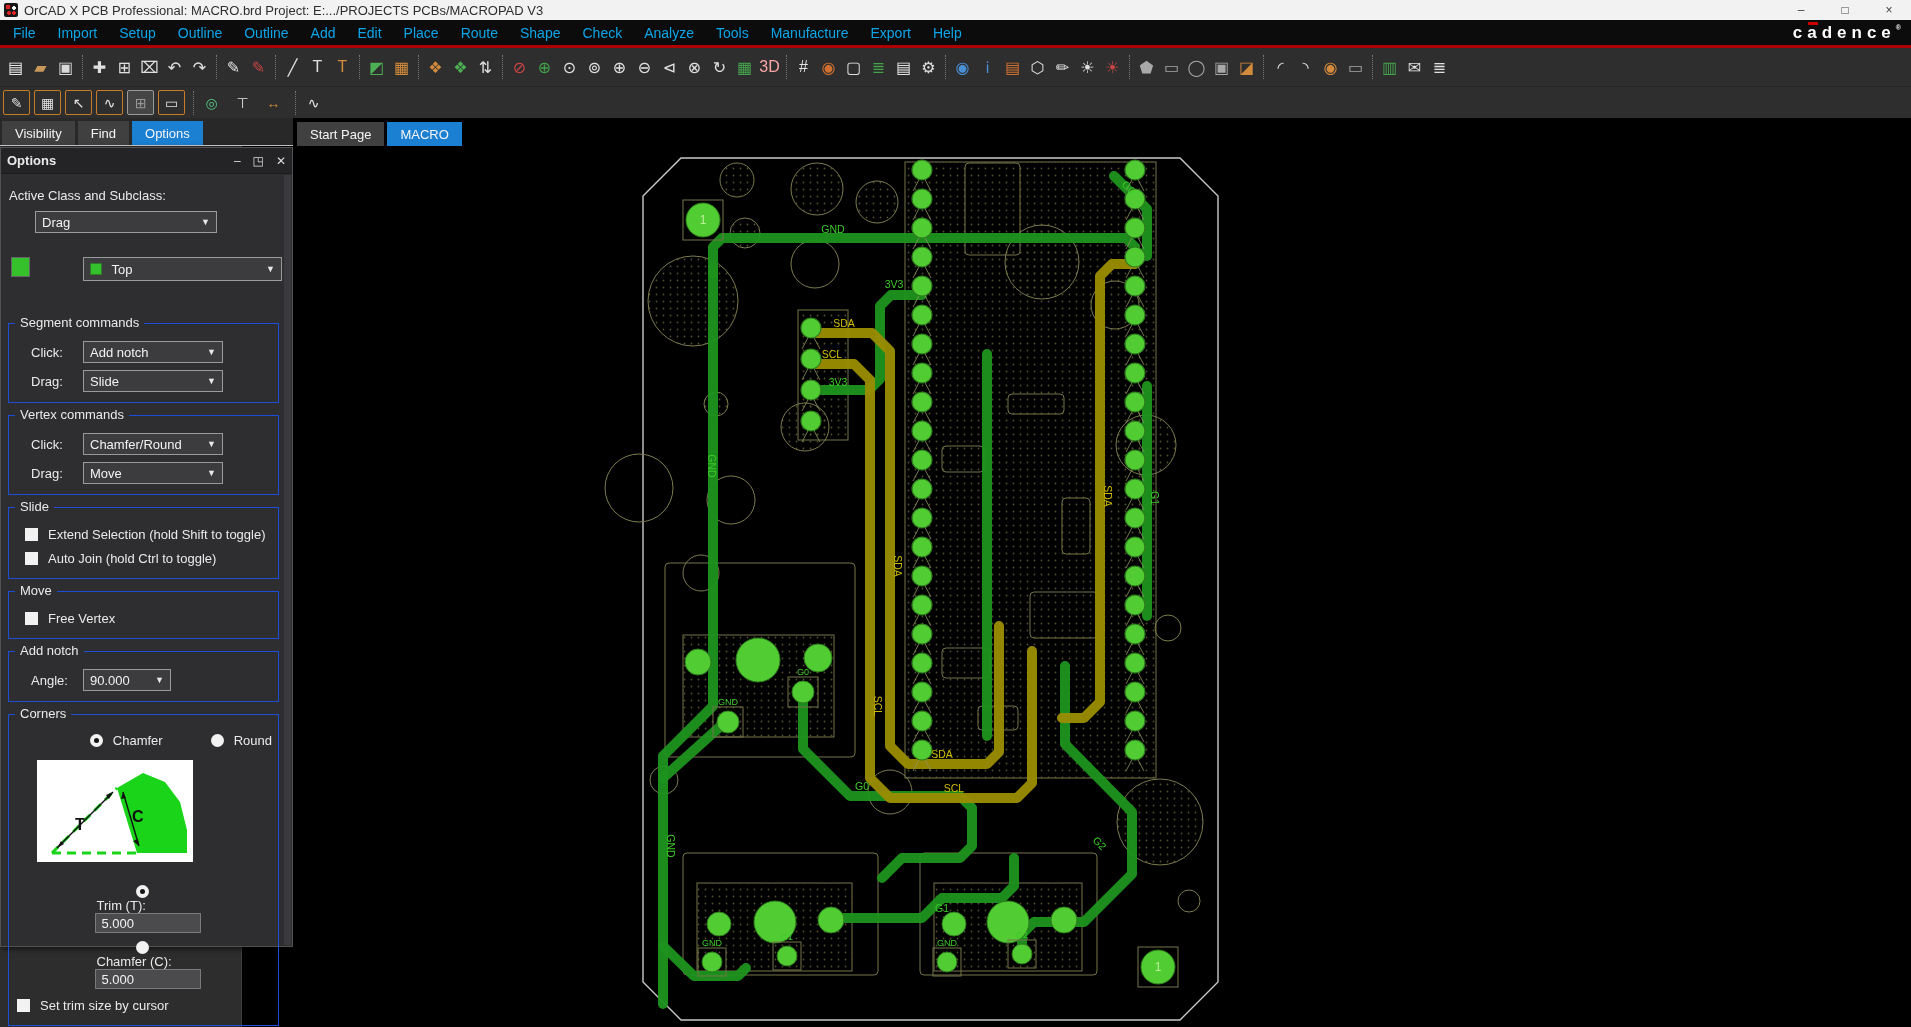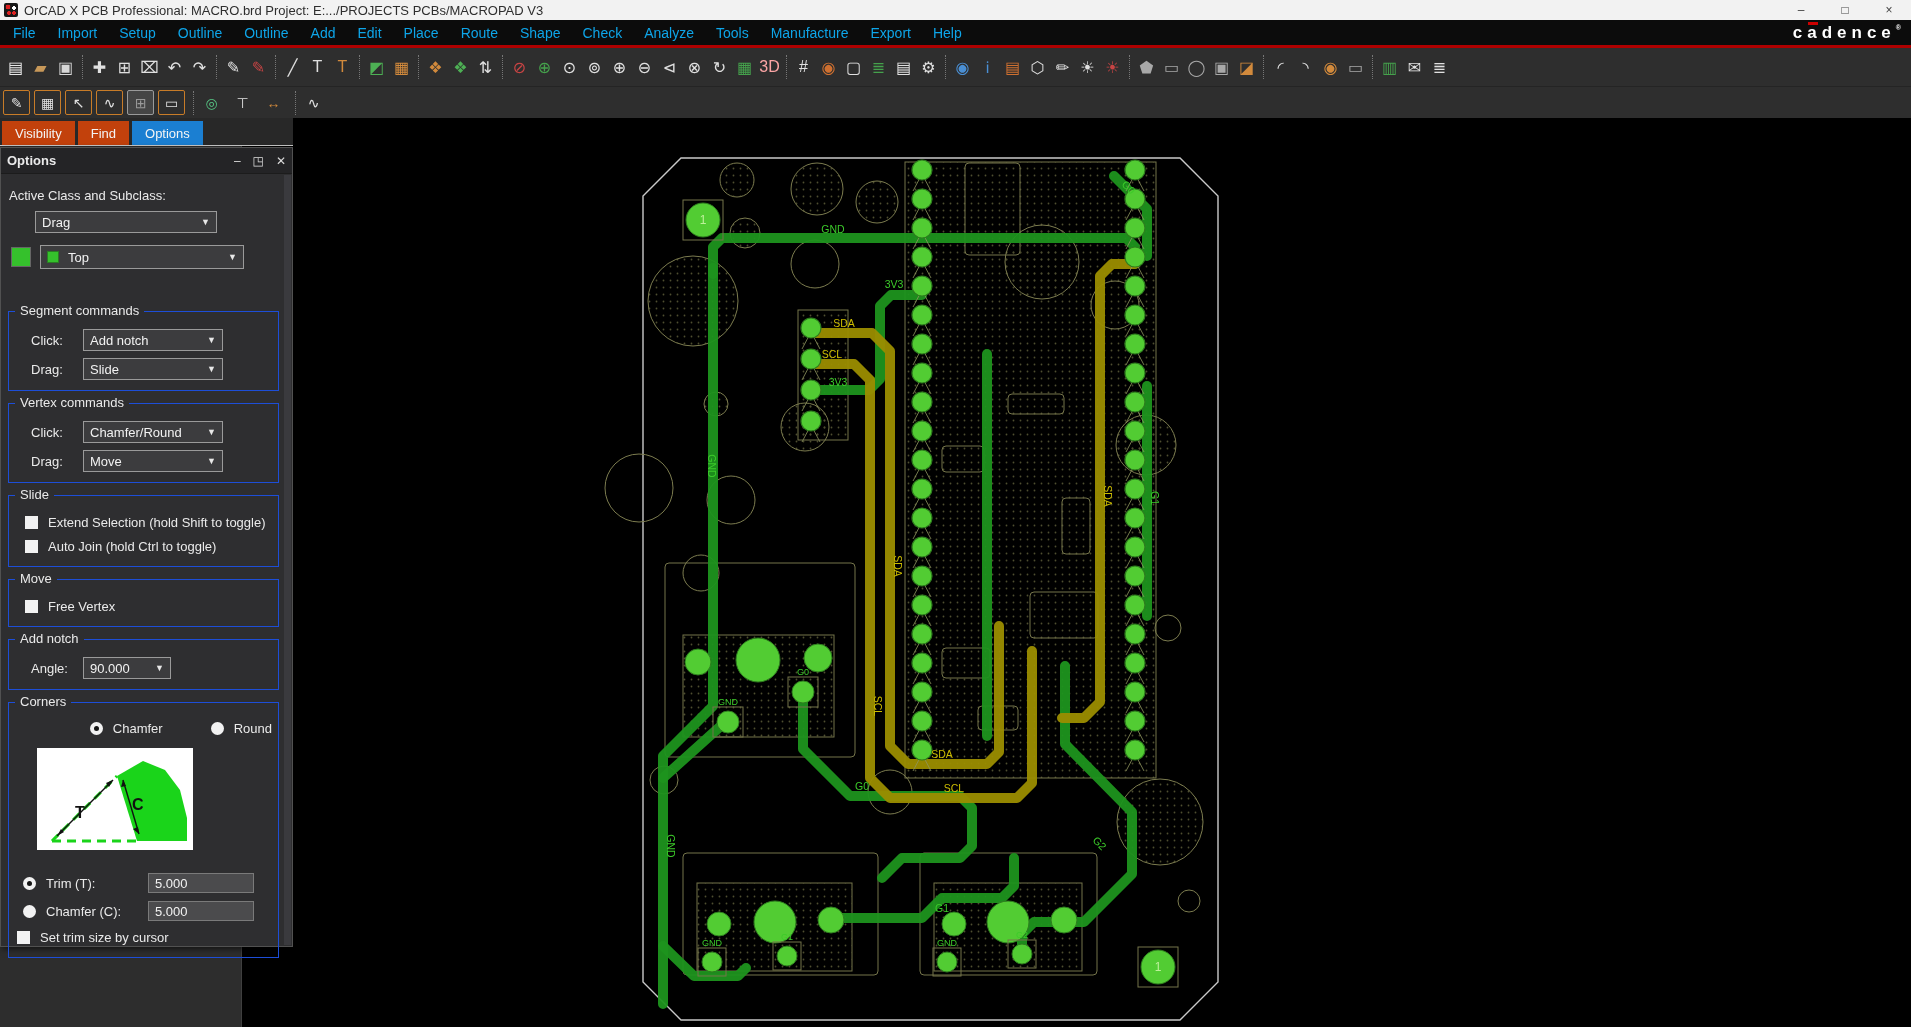--- a/index.html
+++ b/index.html
@@ -40,21 +40,21 @@
   .tb2-icon { width:27px; height:25px; display:flex; align-items:center; justify-content:center;
     font-size:14px; margin-right:4px; border-radius:2px; }
   .tb2-icon.bo { border:1px solid #c87c28; }
   .tb2-icon.bg { border:1px solid #9a9a9a; background:#454545; }
   
   .tabrow { height:28px; display:flex; background:#000; }
   .tabrow-left { width:293px; background:#282828; display:flex; align-items:flex-end;
     padding-left:2px; border-bottom:1px solid #cfcfcf; }
   .tabrow-right { flex:1; display:flex; align-items:flex-end; padding-left:4px; }
   .tab { height:24px; padding:0 13px; display:flex; align-items:center; margin-right:3px;
-    background:#c2410c; color:#f4f4f4; font-size:13px; white-space:nowrap; cursor:default; }
+    background:#404040; color:#f4f4f4; font-size:13px; white-space:nowrap; cursor:default; }
   .tab.active { background:#1b7fd2; }
   
   .main { position:relative; display:flex; height:881px; }
   .dock { width:242px; background:#2d2d2d; border-right:1px solid #3f3f3f; }
   .canvas { flex:1; background:#000; position:relative; }
   
   .panel { position:absolute; left:0; top:1px; width:293px; height:800px; background:#2e2e30;
     border:1px solid #515151; box-shadow:2px 2px 6px rgba(0,0,0,.6); z-index:5;
     color:#eaeaea; font-size:13px; }
   .panel-header { height:26px; background:#242426; display:flex; align-items:center;
@@ -62,39 +62,39 @@
   .panel-title { font-weight:bold; font-size:13px; }
   .panel-btns { margin-left:auto; display:flex; gap:12px; }
   .panel-btn { color:#dcdcdc; font-size:12px; cursor:default; }
   .panel-scroll { position:absolute; right:1px; top:27px; bottom:1px; width:7px; background:#3a3a3e; }
   .panel-body { padding:10px 10px 0 6px; }
   .acs-label { margin:4px 0 8px 2px; }
   .sel { background:#3c3c3e; border:1px solid #9a9a9a; height:22px; display:flex;
     align-items:center; padding:0 6px; color:#f2f2f2; cursor:default; }
   .sel .arr { margin-left:auto; font-size:9px; color:#e8e8e8; }
   .sel-etch { width:182px; margin-left:28px; }
-  .swatch-row { display:flex; align-items:center; margin-top:12px; margin-bottom:42px; }
+  .swatch-row { display:flex; align-items:flex-start; margin-top:24px; margin-bottom:42px;gap:44px; }
   .swatch { width:20px; height:20px; background:#35c12c; border:1px solid #666; margin-left:4px; }
   .sel-top { width:204px; margin-left:9px; height:24px; }
   .minisq { width:12px; height:12px; background:#35c12c; border:1px solid #2a7d24; margin-right:9px; }
   .group { border:1px solid #1d4ed8; margin:0 3px 12px 1px; padding:10px 6px 10px 6px; position:relative; }
   .group-title { position:absolute; top:-9px; left:6px; background:#2e2e30; padding:0 5px; }
   .row { display:flex; align-items:center; margin:7px 0 0 16px; }
   .row .lbl { width:52px; }
   .sel-cmd { width:140px; }
   .cbrow { display:flex; align-items:center; margin:9px 0 2px 10px; }
   .cb { width:13px; height:13px; background:#f2f2f2; margin-right:10px; flex:none; }
   .rb { width:13px; height:13px; background:#f2f2f2; border-radius:50%; margin-right:10px;
     flex:none; position:relative; }
   .rb.sel-r::after { content:''; position:absolute; left:4px; top:4px; width:5px; height:5px;
     border-radius:50%; background:#151515; }
   .radio-pair { display:flex; margin:8px 0 6px 26px;justify-content:flex-end; }
   .radio-pair .rp2 { margin-left:48px; }
   .corner-img { width:156px; height:102px; background:#fff; margin:6px 0 12px 22px; }
-  .inrow { display:flex; align-items:center; margin:8px 0 0 8px; }
+  .inrow { display:flex; align-items:center; margin:8px 0 0 8px;flex-direction:column; }
   .inrow .ilbl { width:102px; }
   .tinput { width:106px; height:20px; background:#4b4b4d; border:1px solid #7a7a7a;
     color:#f2f2f2; font-size:13px; padding:0 6px; font-family:"Liberation Sans",sans-serif; }
   svg text { font-family:"Liberation Sans", sans-serif; }
 </style>
 </head>
 <body>
 
 <div class="titlebar">
   <div class="app-icon"></div>
@@ -239,20 +239,24 @@
       <i></i>
     </div>
     <div class="tb2-icon" style="color: rgb(224, 224, 224);">∿</div>
   </div>
 
 <div class="tabrow">
   <div class="tabrow-left" id="panel-tabs">
       <div class="tab">Visibility</div>
       <div class="tab">Find</div>
       <div class="tab active">Options</div>
+    </div>
+  <div class="tabrow-right" id="canvas-tabs">
+      <div class="tab">Start Page</div>
+      <div class="tab active">MACRO</div>
     </div>
 </div>
 
 <div class="main">
   <div class="dock"></div>
   <div class="canvas">
     <svg id="pcb-svg" width="1669" height="881" viewBox="0 0 1669 881">
         <defs>
           <pattern id="dots" width="7" height="7" patternUnits="userSpaceOnUse">
             <circle cx="1.5" cy="1.5" r="0.9" fill="#4e4e30"></circle>

